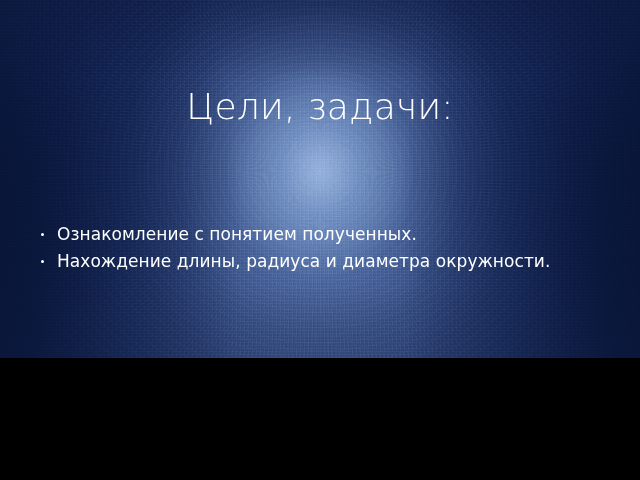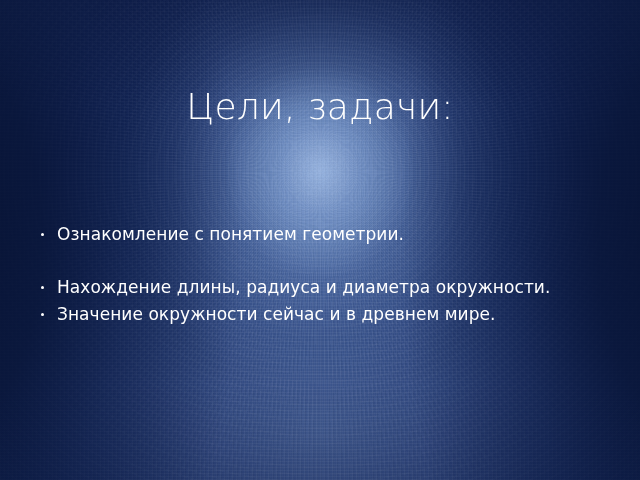--- a/index.html
+++ b/index.html
@@ -3,21 +3,21 @@
 <meta charset="utf-8">
 <style>
   html, body {
     margin: 0;
     padding: 0;
     background: #000;
   }
   #slide {
     position: relative;
     width: 640px;
-    height: 480px;
+    height: 358px;
     overflow: hidden;
     font-family: "DejaVu Sans", sans-serif;
     background-color: #16295c;
   }
 
   
   .bg-layer {
     position: absolute;
     inset: 0;
     pointer-events: none;
@@ -181,21 +181,20 @@
     border-radius: 50%;
   }
 
   .bullet-text {
     display: block;
   }
 
   
   .bullet-item.wrap .bullet-text {
     max-width: 500px;
-    margin-top: 26px;
   }
 </style>
 </head>
 <body>
 
 <div id="slide">
 
   <div class="bg-layer" id="bg-base"></div>
   <div class="bg-layer" id="bg-wash"></div>
   <div class="bg-layer" id="bg-glow"></div>
@@ -208,31 +207,27 @@
   <div class="bg-layer" id="bg-vignette"></div>
 
   <div id="content">
 
     <div id="slide-title">Цели, задачи:</div>
 
     <ul id="bullet-list">
 
       <li class="bullet-item">
         <span class="bullet-dot"></span>
-        <span class="bullet-text">Ознакомление с понятием геометрии.</span>
+        <span class="bullet-text">Ознакомление с понятием полученных.</span>
       </li>
 
       <li class="bullet-item wrap">
         <span class="bullet-dot"></span>
         <span class="bullet-text">Нахождение длины, радиуса и диаметра окружности.</span>
       </li>
 
 
 
-      <li class="bullet-item">
-        <span class="bullet-dot"></span>
-        <span class="bullet-text">Значение окружности сейчас и в древнем мире.</span>
-      </li>
 
     </ul>
 
   </div>
 </div>
 
 </body></html>

